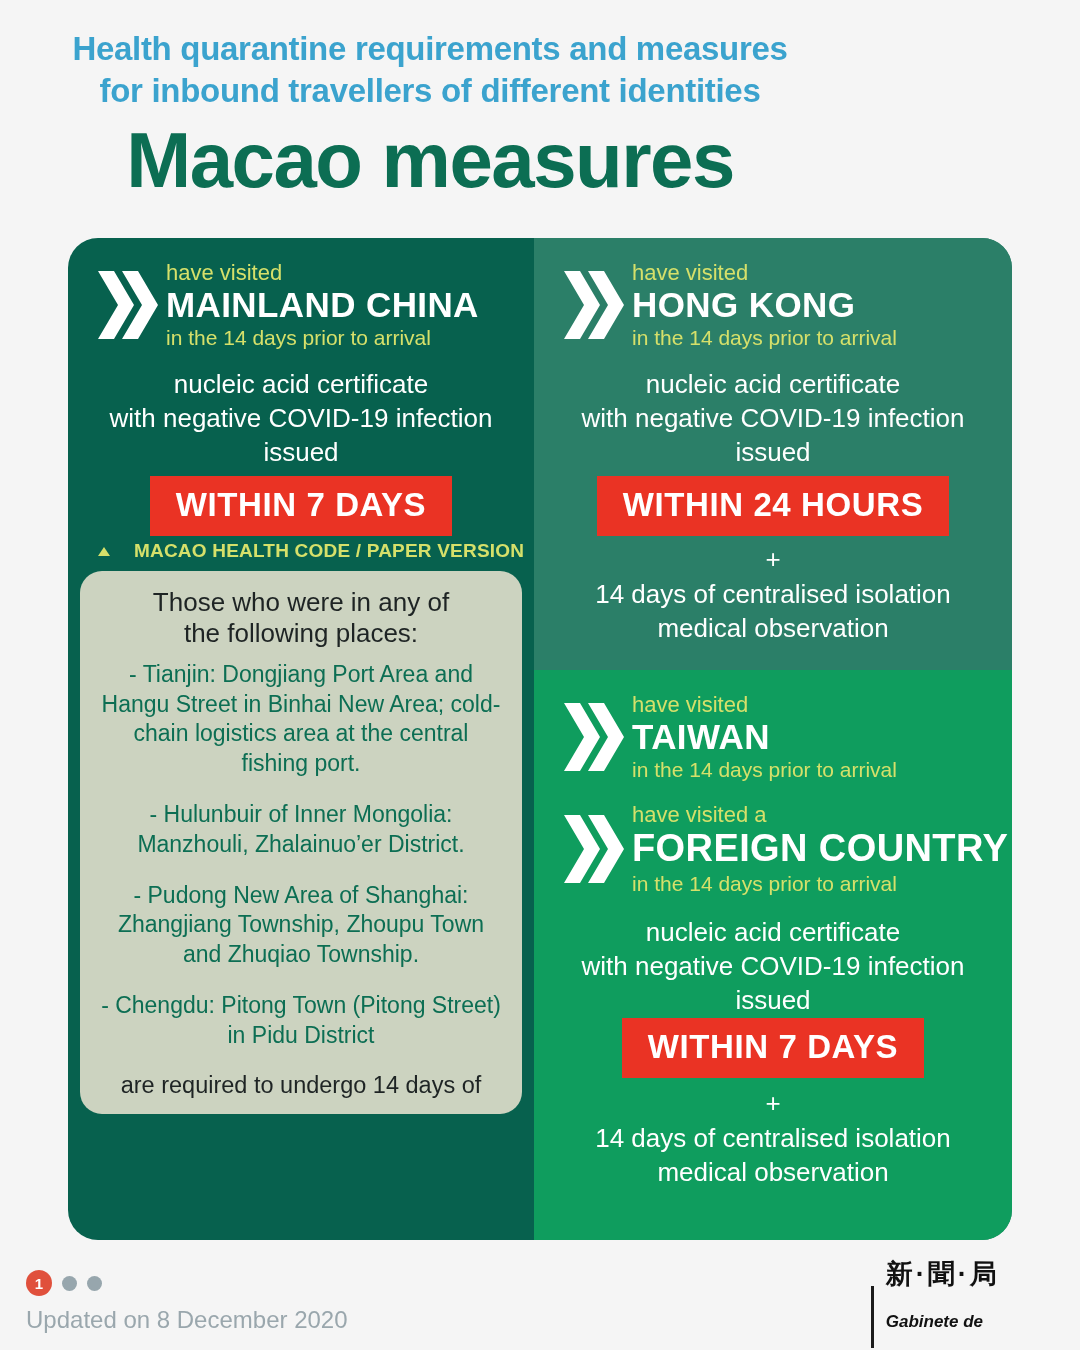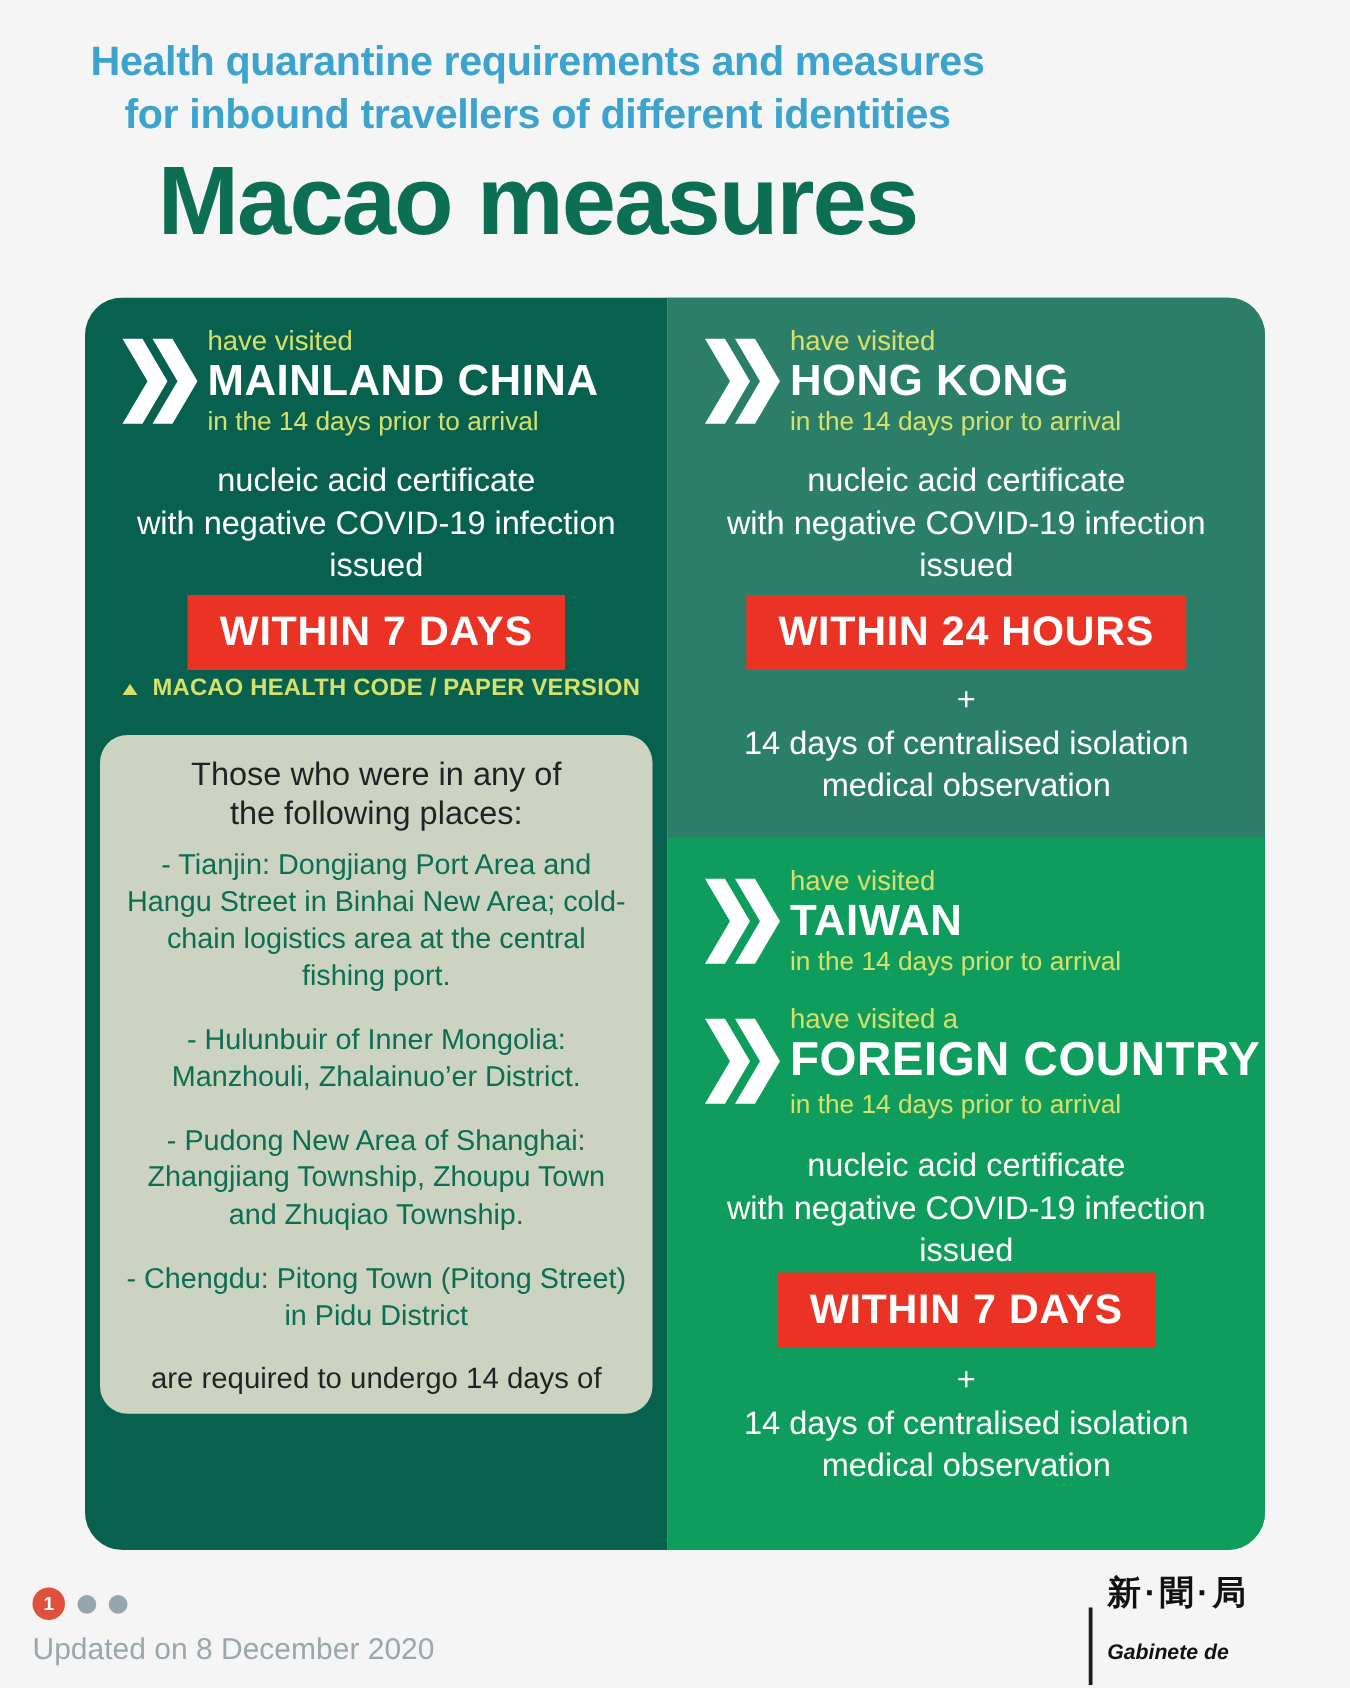--- a/index.html
+++ b/index.html
@@ -110,34 +110,34 @@
   .badge-wrap{ text-align:center; }
 
   
   .note{
     color:#d6e06a;
     font-weight:bold;
     font-size:19px;
     letter-spacing:0.2px;
     display:flex;
     align-items:center;
-    gap:12px;
+    gap:24px;
   }
   .tri{
     width:0;height:0;
     border-left:6px solid transparent;
     border-right:6px solid transparent;
     border-bottom:9px solid #d6e06a;
     display:inline-block;
   }
 
   
   .infobox{
     position:absolute;
-    left:12px; top:350px;
+    left:12px; top:333px;
     width:442px;
     background:#ccd3c0;
     border-radius:22px;
     padding:16px 12px 14px;
   }
   .ib-title{
     color:#1e2424;
     font-size:26px;
     text-align:center;
     line-height:1.18;

